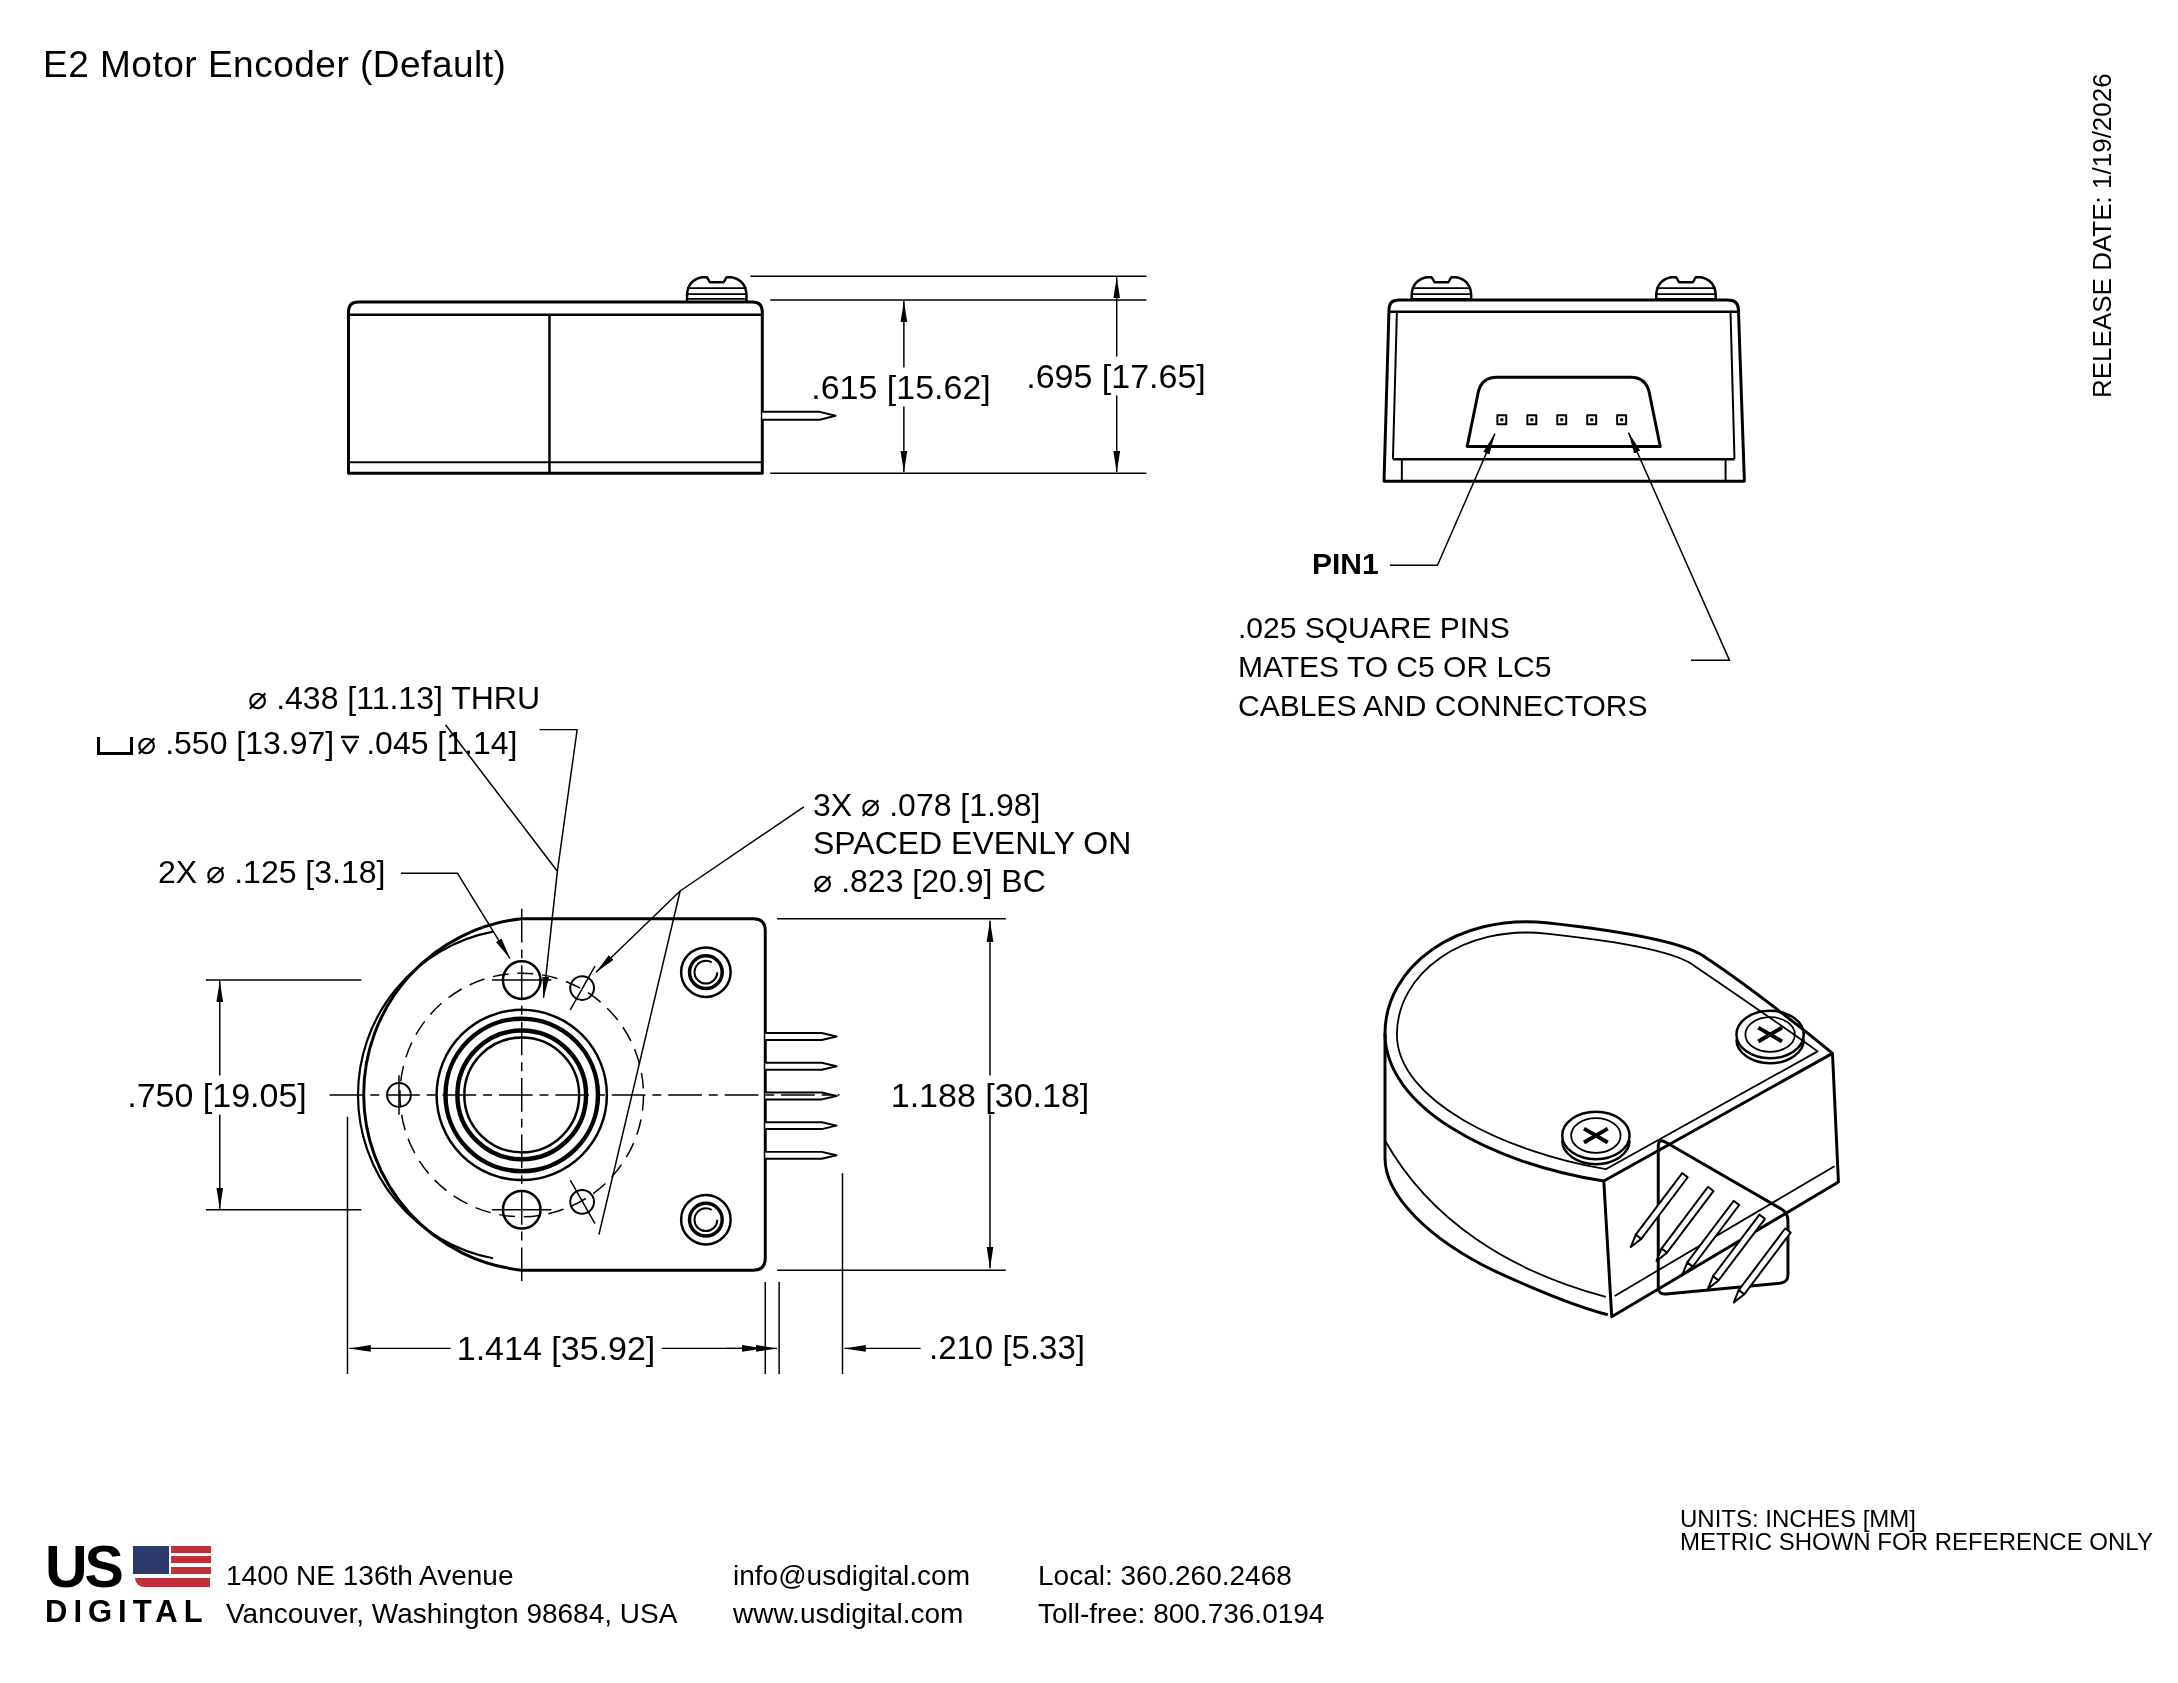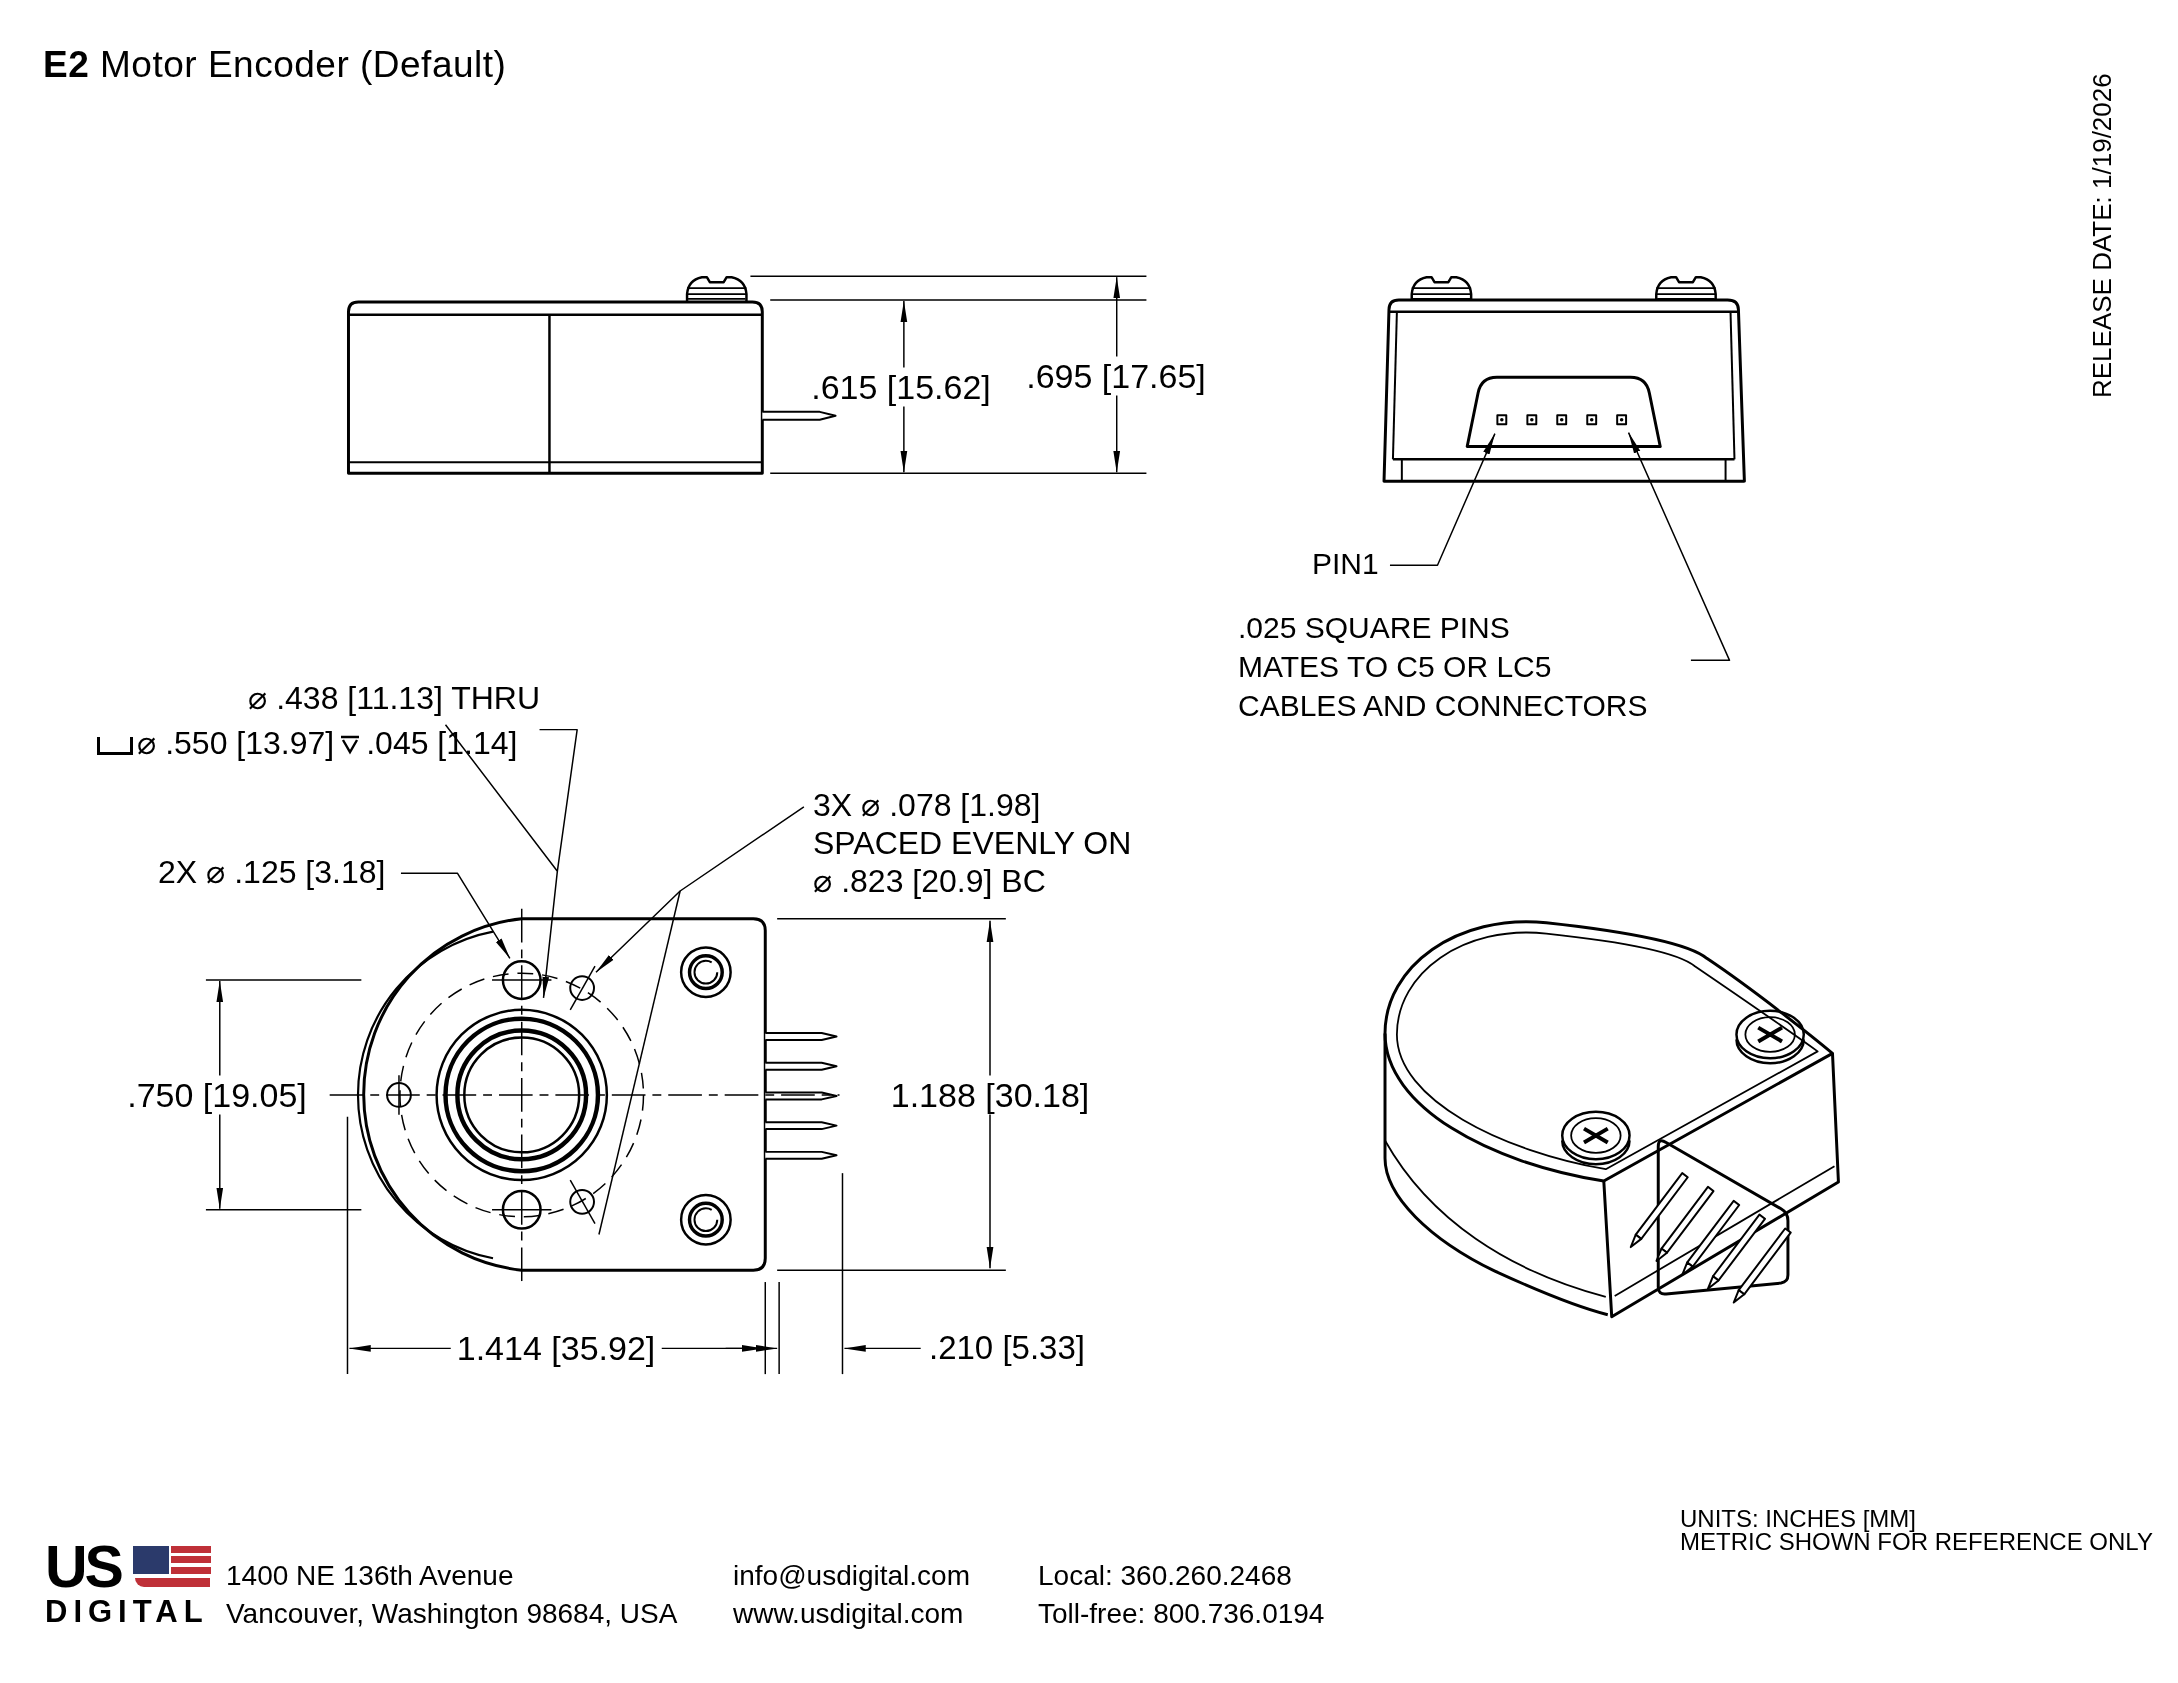--- a/index.html
+++ b/index.html
@@ -6,21 +6,21 @@
     --line:#000000; --bg:#ffffff; --navy:#2b3a6b; --red:#bf3038;
   }
   html,body{margin:0;padding:0;}
   body{
     width:2178px;height:1683px;position:relative;background:var(--bg);
     font-family:"Liberation Sans","DejaVu Sans",sans-serif;color:#000;
     overflow:hidden;
   }
   .t{position:absolute;white-space:nowrap;}
   .title{font-size:37px;letter-spacing:0.5px;}
-  .title b{font-weight:bold;}
+  .title b{font-weight:normal;}
   .dim{font-size:34px;background:var(--bg);padding:0 6px;transform:translate(-50%,-50%);}
   .dim-l{font-size:33px;transform:translate(0,-50%);}
   .callout{font-size:32px;}
   .callout3{font-size:32px;line-height:38px;}
   .note{font-size:30px;}
   .noteblock{font-size:30px;line-height:39px;text-align:left;}
   .release{font-size:26px;transform-origin:0 0;transform:rotate(-90deg);}
   .footer-col{font-size:28px;line-height:38px;}
   .units{font-size:24px;line-height:23px;}
   .cbore-row{display:flex;align-items:center;gap:4px;}
@@ -208,21 +208,21 @@
 
 <div class="t title" style="left:43px;top:44px;">
   <b>E2</b><span> Motor Encoder (Default)</span>
 </div>
 
 <div class="t release" style="left:2087px;top:398px;">RELEASE DATE: 1/19/2026</div>
 
 <div class="t dim" style="left:901px;top:387px;">.615 [15.62]</div>
 <div class="t dim" style="left:1116px;top:376px;">.695 [17.65]</div>
 
-<div class="t note" style="left:1312px;top:547px;">PIN1</div>
+<div class="t note" style="left:1312px;top:547px;font-weight:bold;">PIN1</div>
 <div class="t noteblock" style="left:1238px;top:608px;width:447px;">
   <div>.025 SQUARE PINS</div>
   <div>MATES TO C5 OR LC5</div>
   <div>CABLES AND CONNECTORS</div>
 </div>
 
 <div class="t callout" style="left:248px;top:679px;">⌀ .438 [11.13] THRU</div>
 <div class="t callout cbore-row" style="left:97px;top:724px;">
   <span class="cbore-glyph"></span>
   <span>⌀ .550 [13.97]</span>

